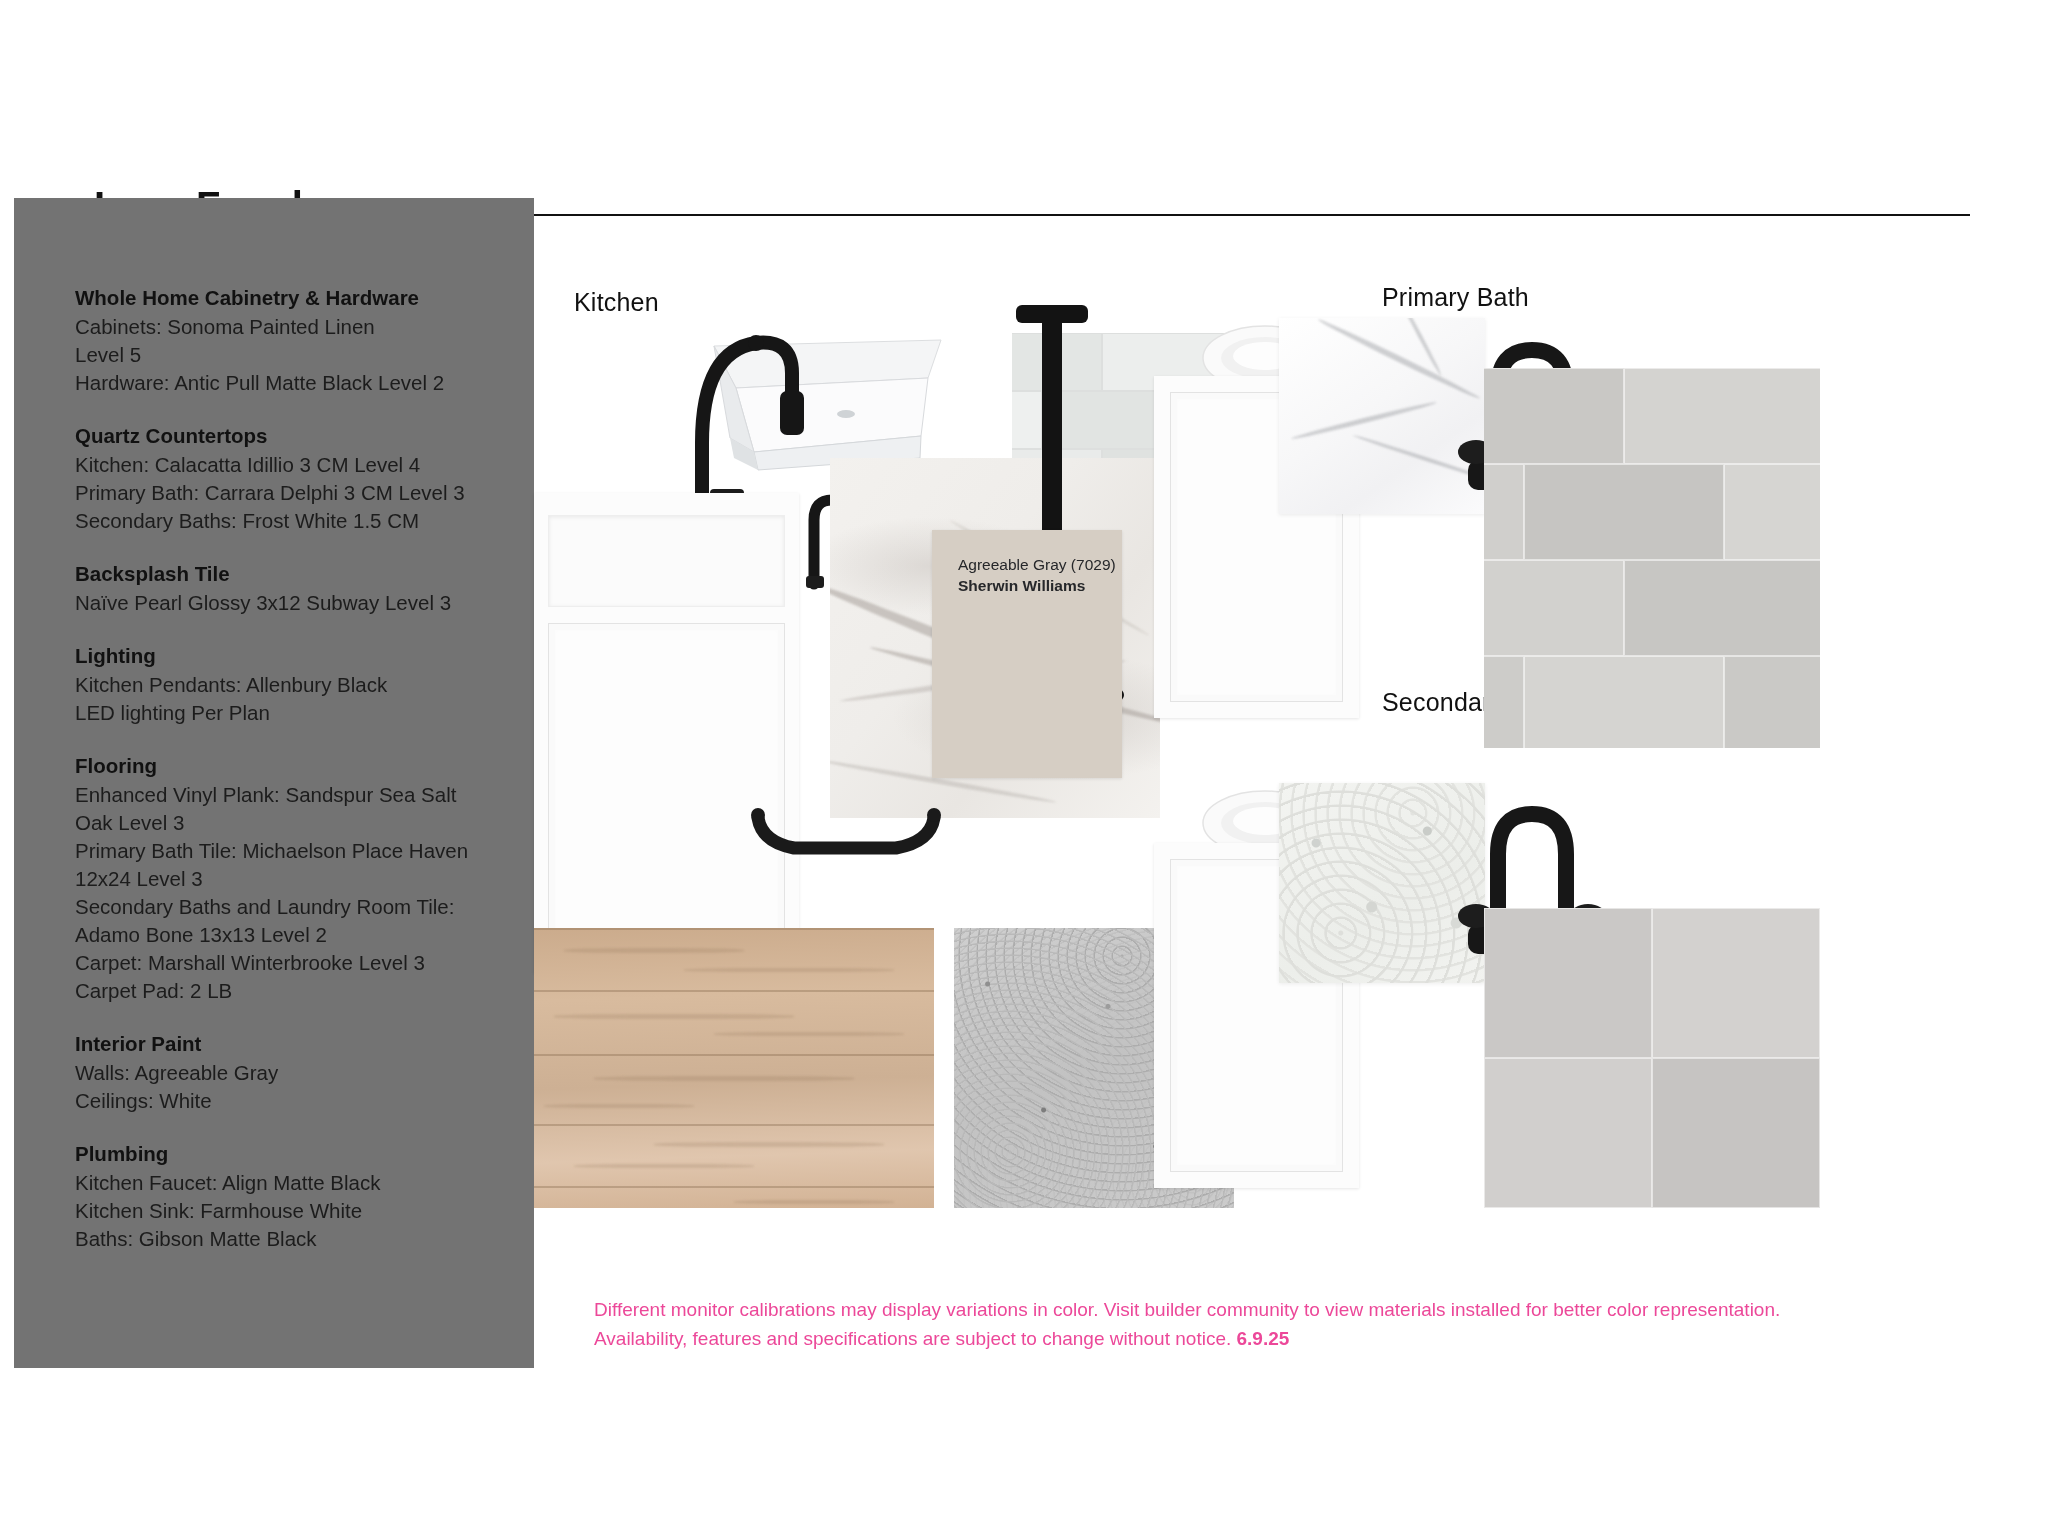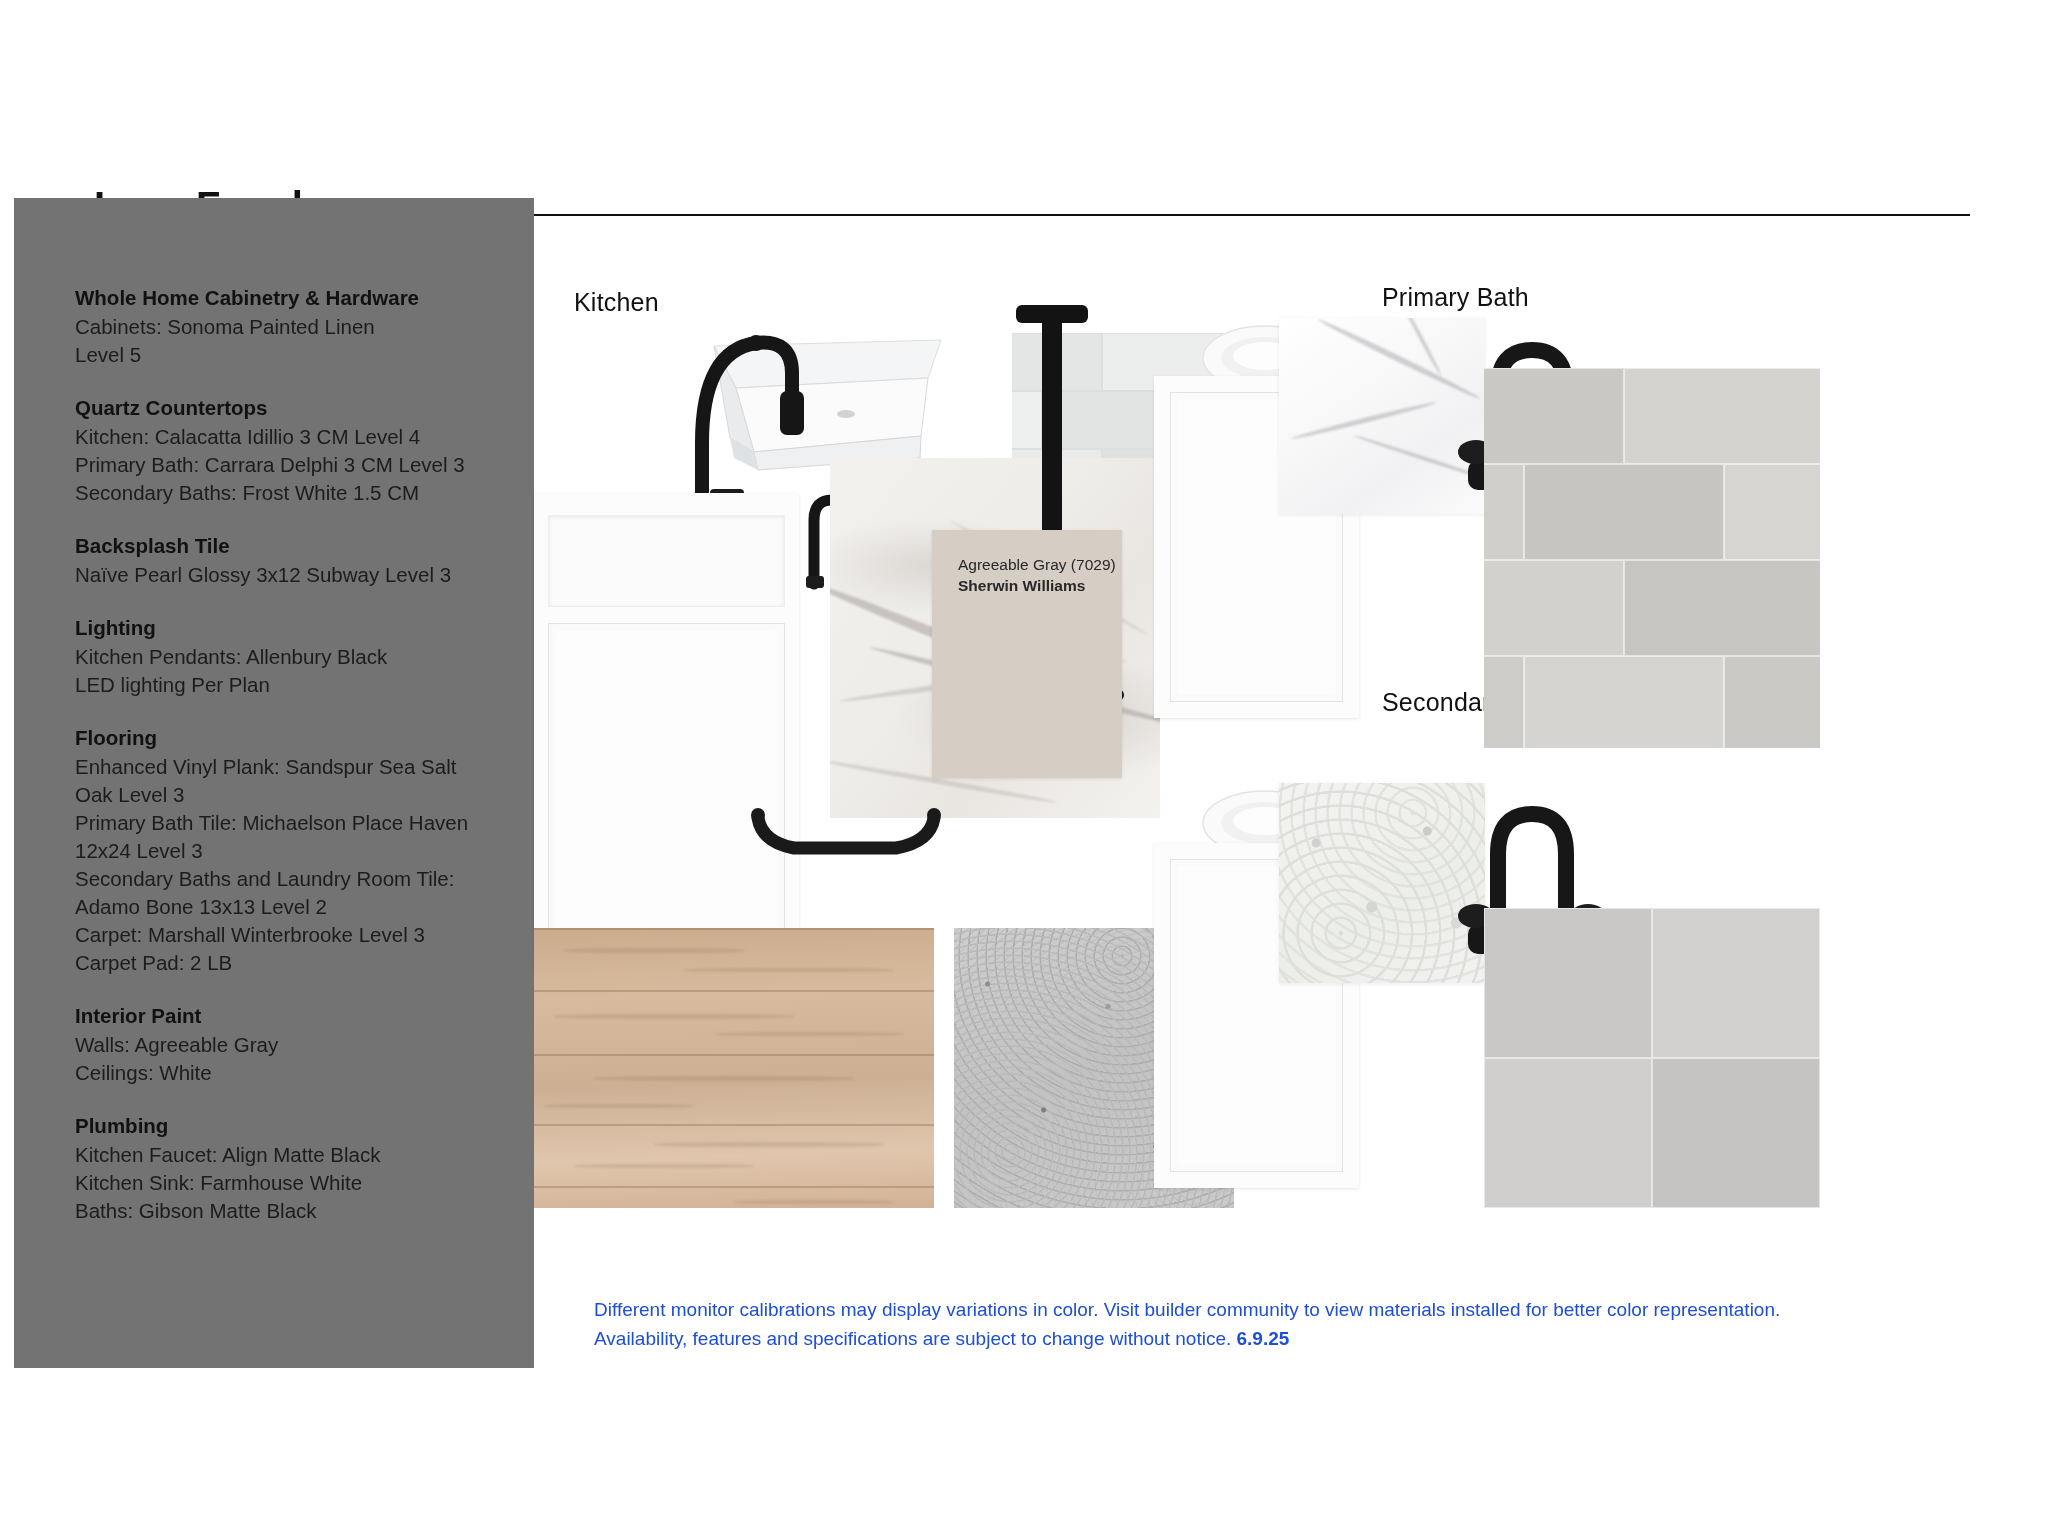--- a/index.html
+++ b/index.html
@@ -235,39 +235,40 @@
   .sink-card { background: #ffffff; }
 
   
   .disclaimer {
     position: absolute;
     left: 594px;
     top: 1295px;
     width: 1230px;
     font-size: 19px;
     line-height: 29px;
-    color: #1d4ed8;
+    color: #ec4899;
   }
   .disclaimer b { font-weight: bold; }
 </style>
 </head>
 <body>
 
 <div class="header">
   <div class="board-title">Luxe Farmhouse</div>
   <div class="header-rule"></div>
 </div>
 
 <div class="spec-panel">
   <div class="spec-inner">
 
     <div class="spec-group">
       <div class="spec-head">Whole Home Cabinetry &amp; Hardware</div>
       <div class="spec-line">Cabinets: Sonoma Painted Linen</div>
       <div class="spec-line">Level 5</div>
+      <div class="spec-line">Hardware: Antic Pull Matte Black Level 2</div>
     </div>
 
     <div class="spec-group">
       <div class="spec-head">Quartz Countertops</div>
       <div class="spec-line">Kitchen: Calacatta Idillio 3 CM Level 4</div>
       <div class="spec-line">Primary Bath: Carrara Delphi 3 CM Level 3</div>
       <div class="spec-line">Secondary Baths:  Frost White 1.5 CM</div>
     </div>
 
     <div class="spec-group">

